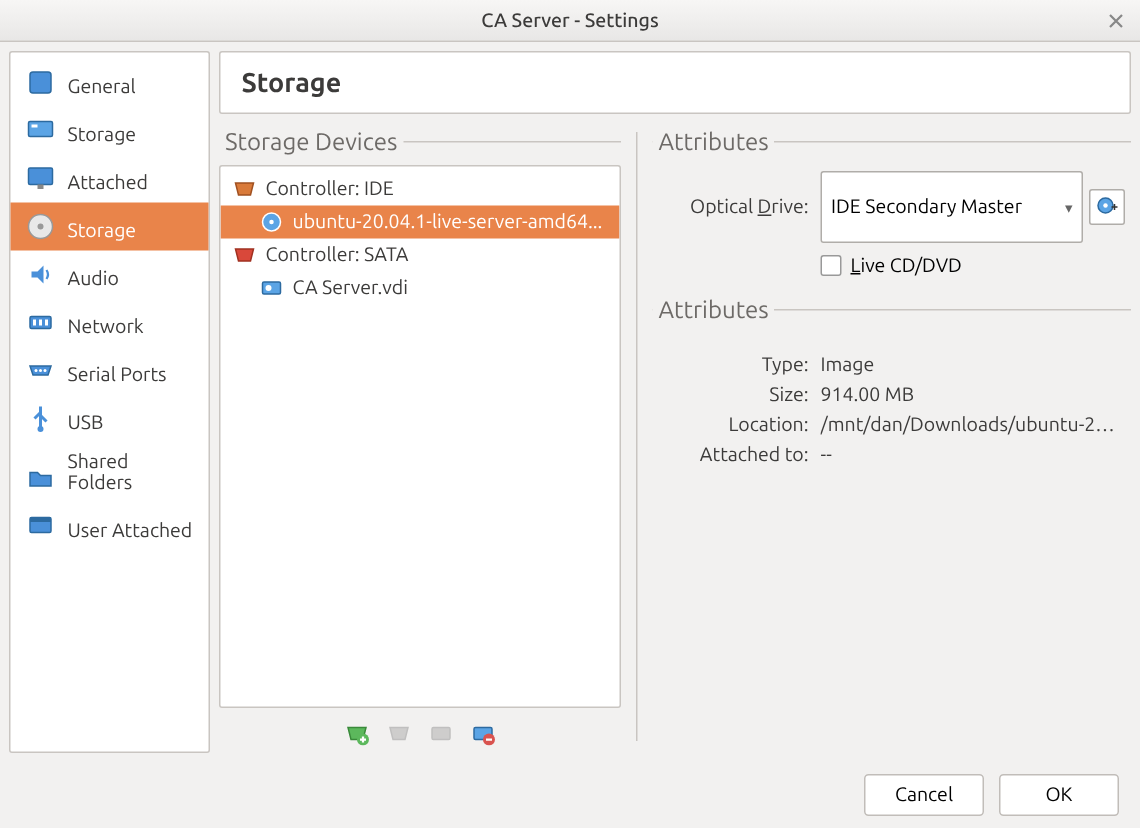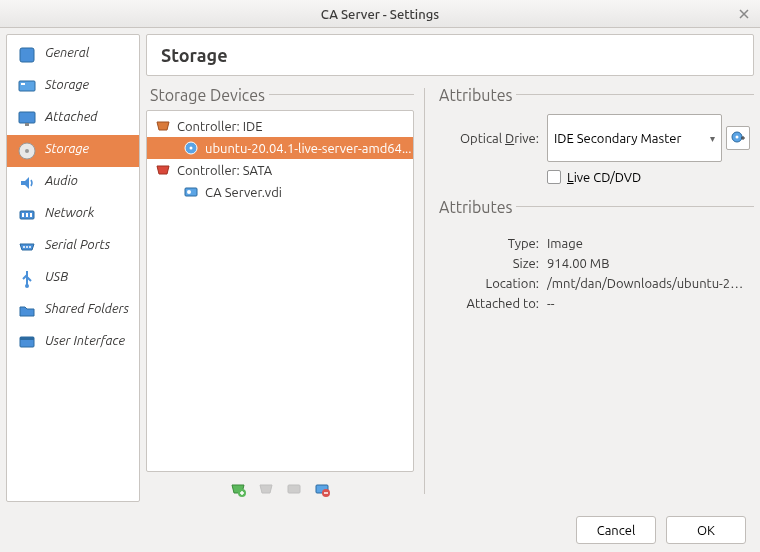--- a/index.html
+++ b/index.html
@@ -5,40 +5,40 @@
 * { box-sizing: border-box; margin: 0; padding: 0; font-family: "Ubuntu", "Segoe UI", sans-serif; font-size: 13px; }
 body { background: #f2f1f0; width: 760px; height: 552px; overflow: hidden; }
 
 .titlebar { height: 28px; background: linear-gradient(#f7f6f5, #e8e7e6); border-bottom: 1px solid #c9c5c1; display: flex; align-items: center; justify-content: center; position: relative; }
 .titlebar .title { color: #3c3b3a; font-weight: 500; }
 .titlebar .close { position: absolute; right: 8px; top: 6px; width: 16px; height: 16px; display:flex; align-items:center; justify-content:center; color:#777; cursor:pointer; }
 
 .content { display: flex; height: calc(100% - 28px - 44px); padding: 6px; gap: 6px; }
 
 .sidebar { width: 134px; background: #fff; border: 1px solid #c9c5c1; border-radius: 2px; padding: 4px 0; }
-.side-item { display: flex; align-items: flex-start; gap: 8px; padding: 6px 10px; color: #3c3b3a; cursor: pointer; font-style: italic; }
+.side-item { display: flex; align-items: flex-end; gap: 8px; padding: 6px 10px; color: #3c3b3a; cursor: pointer; }
 .side-item.selected { background: #e9844a; color: #fff; }
 .side-item .icon { width: 20px; height: 20px; display:flex; align-items:center; justify-content:center; }
 
 .main { flex: 1; display: flex; flex-direction: column; gap: 4px; }
 .header-box { background: #fff; border: 1px solid #c9c5c1; border-radius: 2px; padding: 10px 14px; }
 .header-box h1 { font-size: 18px; font-weight: bold; color: #3c3b3a; }
 
 .panels { flex: 1; display: flex; gap: 10px; }
 .tree-panel { width: 268px; display: flex; flex-direction: column; position: relative; }
 .attr-panel { flex: 1; display: flex; flex-direction: column; }
 
 .fieldset-label { color: #6d6a67; font-size: 16px; margin-bottom: 2px; position: relative; background: #f2f1f0; padding: 0 4px; z-index: 1; display: inline-block; }
 .fieldset-wrap { position: relative; margin-top: 6px; }
 .fieldset-wrap::after { content: ""; position: absolute; top: 8px; left: 0; right: 0; height: 1px; background: #c9c5c1; z-index: 0; }
 .fieldset-label-wrap { position: relative; z-index: 2; }
 
 .tree { flex: 1; background: #fff; border: 1px solid #c9c5c1; border-radius: 2px; margin-top: 4px; padding: 4px 0; overflow: hidden; }
 .tree-row { display: flex; align-items: center; gap: 6px; padding: 3px 8px; color: #3c3b3a; cursor: pointer; white-space: nowrap; }
-.tree-row.indent1 { padding-left: 36px; }
+.tree-row.indent1 { padding-left: 26px; }
 .tree-row.selected { background: #e9844a; color: #fff; }
 .tree-row .icon { width: 16px; height: 16px; display:flex; align-items:center; justify-content:center; flex-shrink:0; }
 
 .toolbar { display: flex; gap: 6px; justify-content: center; padding: 6px 0 2px; }
 .toolbar .tbtn { width: 22px; height: 22px; display:flex; align-items:center; justify-content:center; cursor:pointer; border-radius:2px; }
 .toolbar .tbtn.disabled { opacity: 0.4; cursor: default; }
 
 .attr-grid { margin-top: 8px; display: grid; grid-template-columns: 100px 1fr; row-gap: 8px; align-items: center; column-gap: 8px; padding: 0 4px; }
 .attr-grid .lab { text-align: right; color: #3c3b3a; }
 .attr-grid .lab u { text-decoration: underline; }
@@ -156,21 +156,21 @@
         </span>
       <span>Shared Folders</span>
     </div>
     <div class="side-item">
       <span class="icon">
           <svg width="20" height="20">
             <rect x="3" y="4" width="14" height="10" rx="1" fill="#4a90d9" stroke="#2c6aa0"></rect>
             <rect x="3" y="4" width="14" height="3" fill="#2c6aa0"></rect>
           </svg>
         </span>
-      <span>User Interface</span>
+      <span>User Attached</span>
     </div>
   </div>
 
   <div class="main">
     <div class="header-box">
       <h1>Storage</h1>
     </div>
 
     <div class="panels">
 

